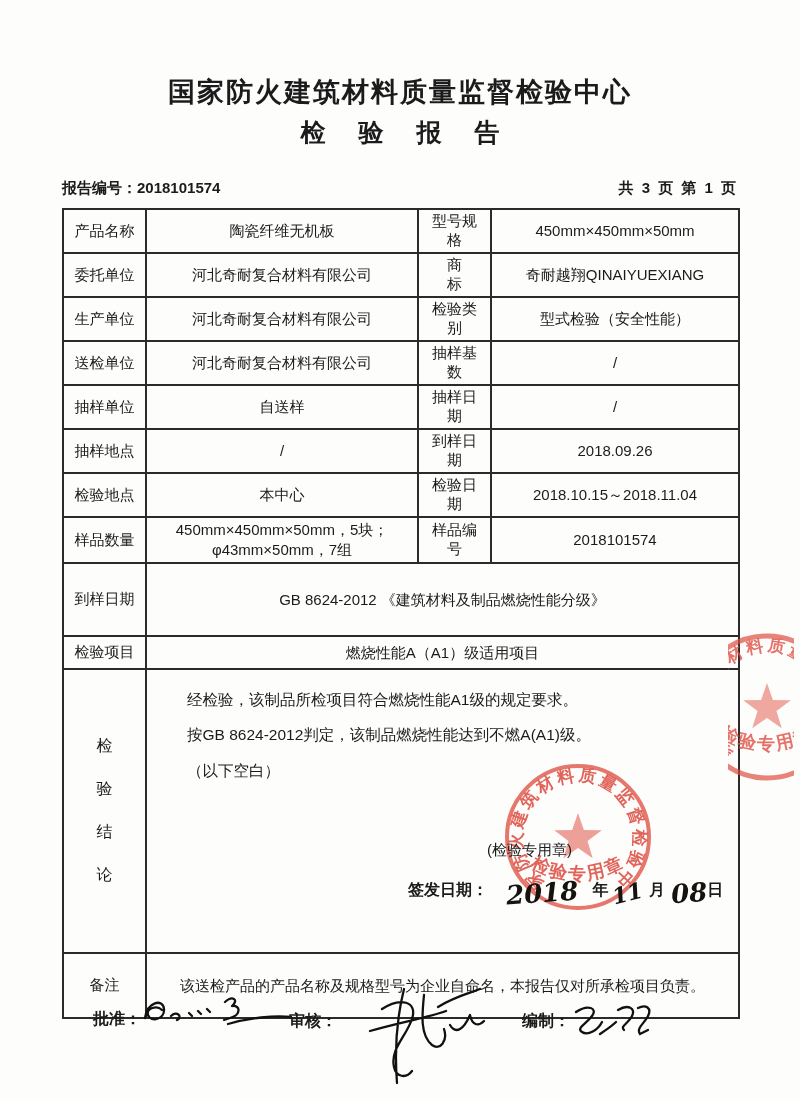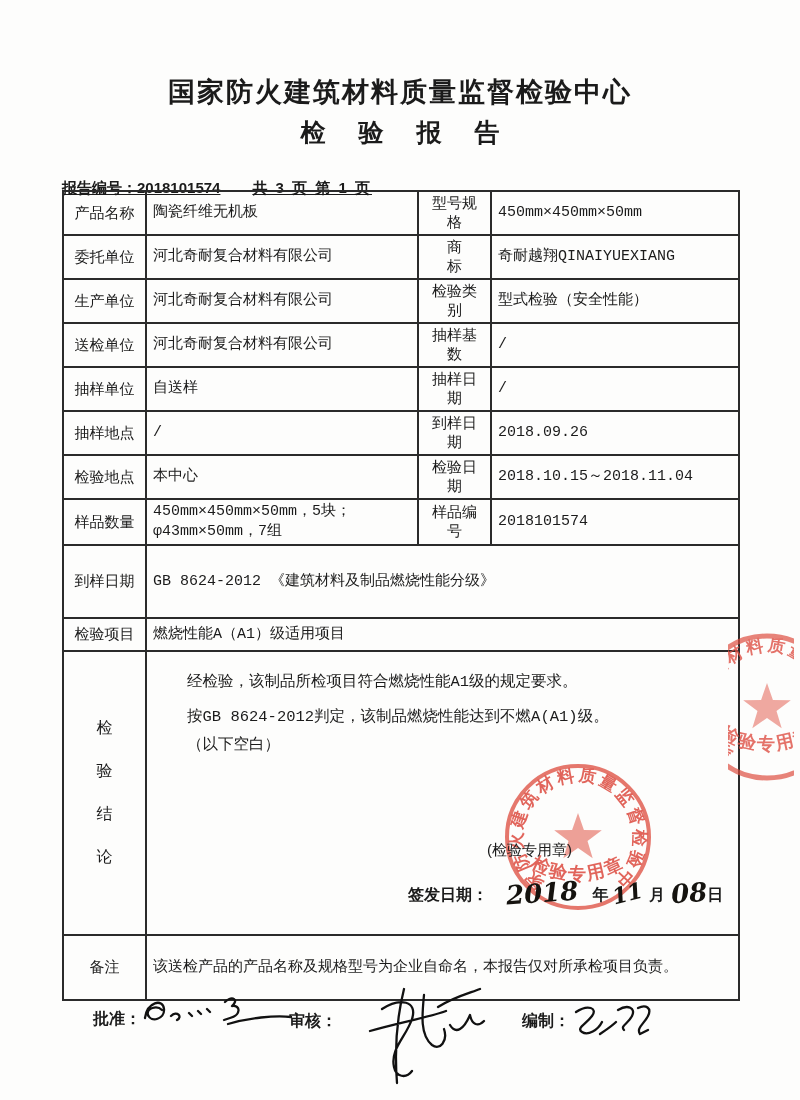--- a/index.html
+++ b/index.html
@@ -13,53 +13,53 @@
     position:absolute; top:74px; left:0; width:100%;
     text-align:center; font-size:27px; font-weight:700; letter-spacing:2px;
   }
   .report-title {
     position:absolute; top:116px; left:0; width:100%;
     text-align:center; font-size:25px; font-weight:700;
     letter-spacing:13px; text-indent:13px;
   }
   .report-meta {
     position:absolute; top:179px; left:62px; width:676px;
-    display:flex; 
-    font-size:15px; font-weight:700;text-decoration:underline;
+    display:flex; justify-content:space-between;
+    font-size:15px; font-weight:700;
   }
   .report-meta .right { letter-spacing:2px;margin-left:32px; }
 
   
   table.main {
-    position:absolute; top:190px; left:62px; width:676px;
-    border-collapse:collapse; table-layout:fixed; font-size:15px;font-family:Liberation Mono, monospace;
+    position:absolute; top:208px; left:62px; width:676px;
+    border-collapse:collapse; table-layout:fixed; font-size:15px;
   }
   table.main td {
     border:2px solid #2b2b2b; padding:2px 6px; overflow:hidden;
   }
   td.lab { text-align:center; padding:2px 2px; }
-  td.val { text-align:left; padding-left:8px; line-height:20px; }
+  td.val { text-align:center; padding-left:8px; line-height:20px; }
   td.concl-cell { vertical-align:top; padding:0;border-radius:24px; }
   .concl-body { padding:18px 12px 0 34px; font-size:15.5px; }
   .concl-line { margin:0 0 15px 0; line-height:20px; }
   .vlabel {
     display:flex; flex-direction:column; align-items:center;
     justify-content:center; gap:22px; height:100%; font-size:16px;
   }
 
   
   .stamp-main { position:absolute; left:493px; top:752px; width:170px; height:170px; opacity:.88; z-index:3; pointer-events:none; }
   .stamp-edge-wrap { position:absolute; left:728px; top:622px; width:66px; height:170px; overflow:hidden; opacity:.8; z-index:3; pointer-events:none; }
   .stamp-edge-wrap svg { position:absolute; left:-46px; top:0; width:170px; height:170px; }
   .stamp-note { position:absolute; left:487px; top:841px; font-size:15px; z-index:4; }
 
   
   .issue-date {
     position:absolute; left:408px; top:880px; z-index:4;
-    display:flex; align-items:flex-end; font-size:16px; font-weight:700;
+    display:flex; align-items:flex-start; font-size:16px; font-weight:700;
   }
   .hand {
     font-family:"DejaVu Serif", serif; font-style:italic; font-weight:700;
     font-size:26px; line-height:26px; color:#15130f;
     display:inline-block; transform:rotate(-4deg);
   }
   .hand.small { font-size:22px; transform:rotate(-14deg); }
   .gap18{margin-left:18px;} .gap14{margin-left:14px;} .gap6{margin-left:6px;} .gap4{margin-left:4px;}
 
   
@@ -151,21 +151,21 @@
         <div class="vlabel">
           <span>检</span>
           <span>验</span>
           <span>结</span>
           <span>论</span>
         </div>
       </td>
       <td class="concl-cell" colspan="3">
         <div class="concl-body">
           <p class="concl-line">经检验，该制品所检项目符合燃烧性能A1级的规定要求。</p>
-          <p class="concl-line" style="margin-bottom:8px">按GB 8624-2012判定，该制品燃烧性能达到不燃A(A1)级。</p>
+          <p class="concl-line" style="margin-bottom:16px">按GB 8624-2012判定，该制品燃烧性能达到不燃A(A1)级。</p>
           <p class="concl-line">（以下空白）</p>
         </div>
       </td>
     </tr>
     <tr style="height:65px">
       <td class="lab">备注</td>
       <td class="val" colspan="3">该送检产品的产品名称及规格型号为企业自命名，本报告仅对所承检项目负责。</td>
     </tr>
   </tbody>
     </table>

